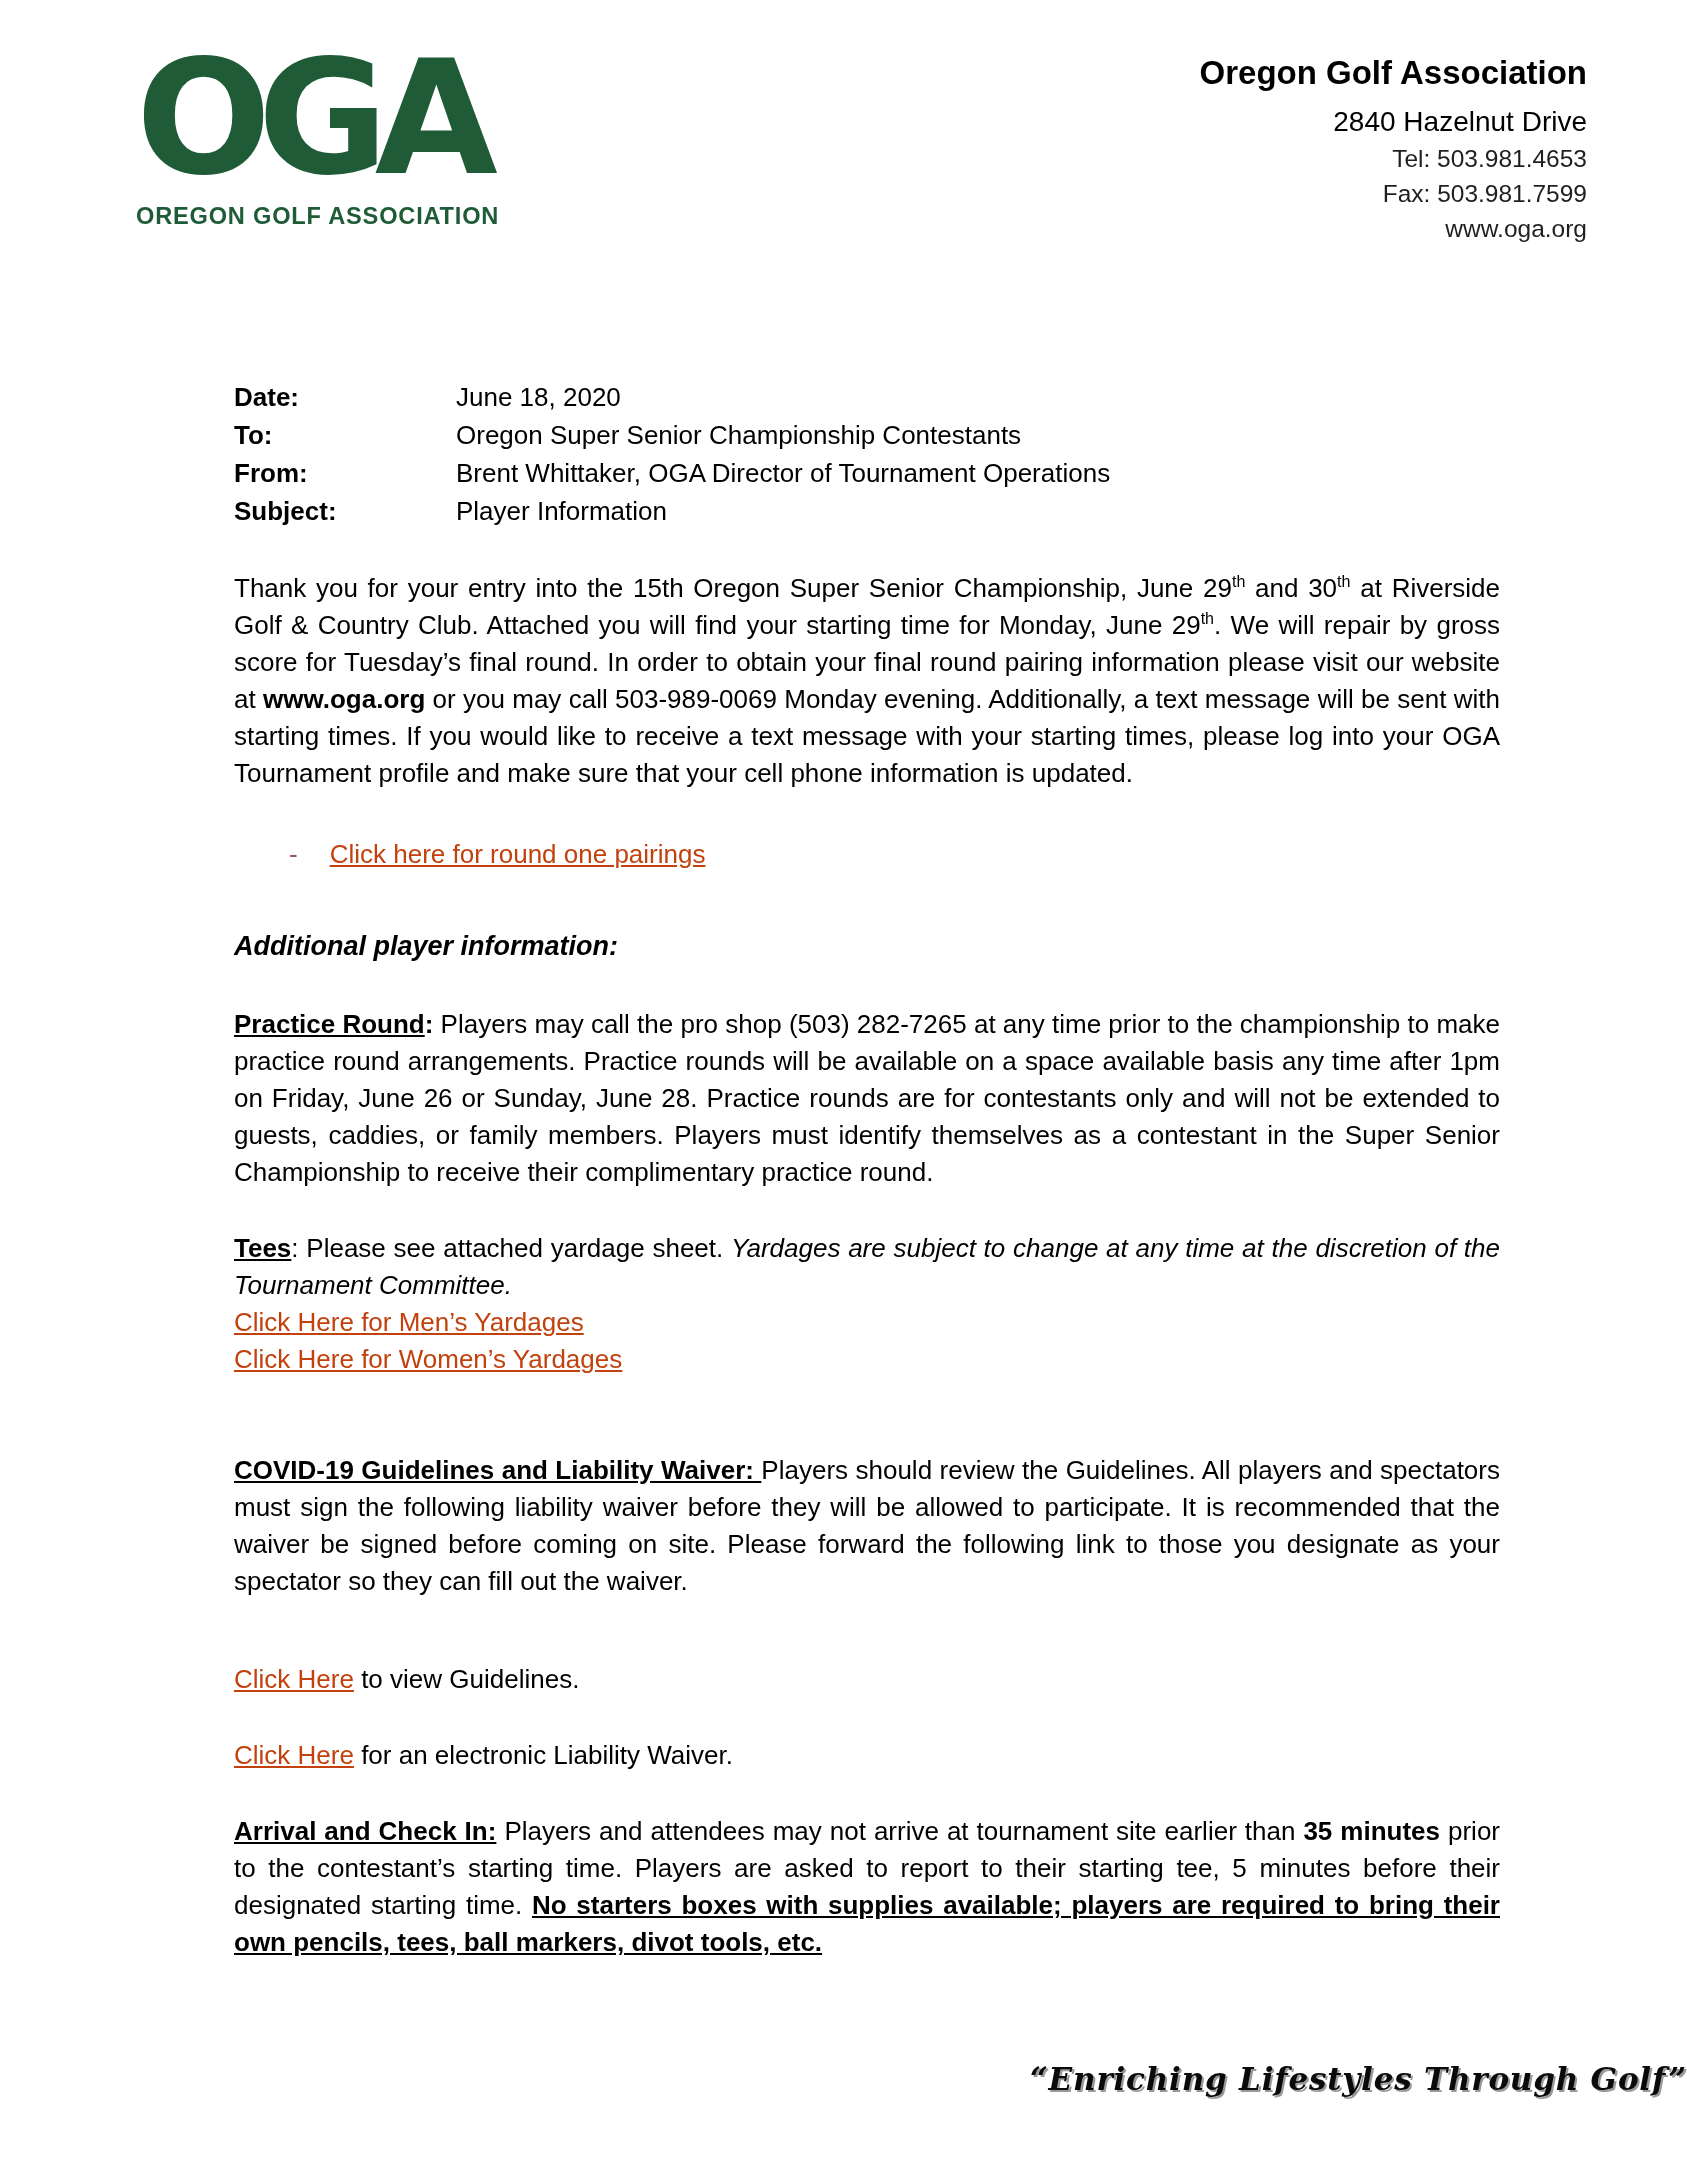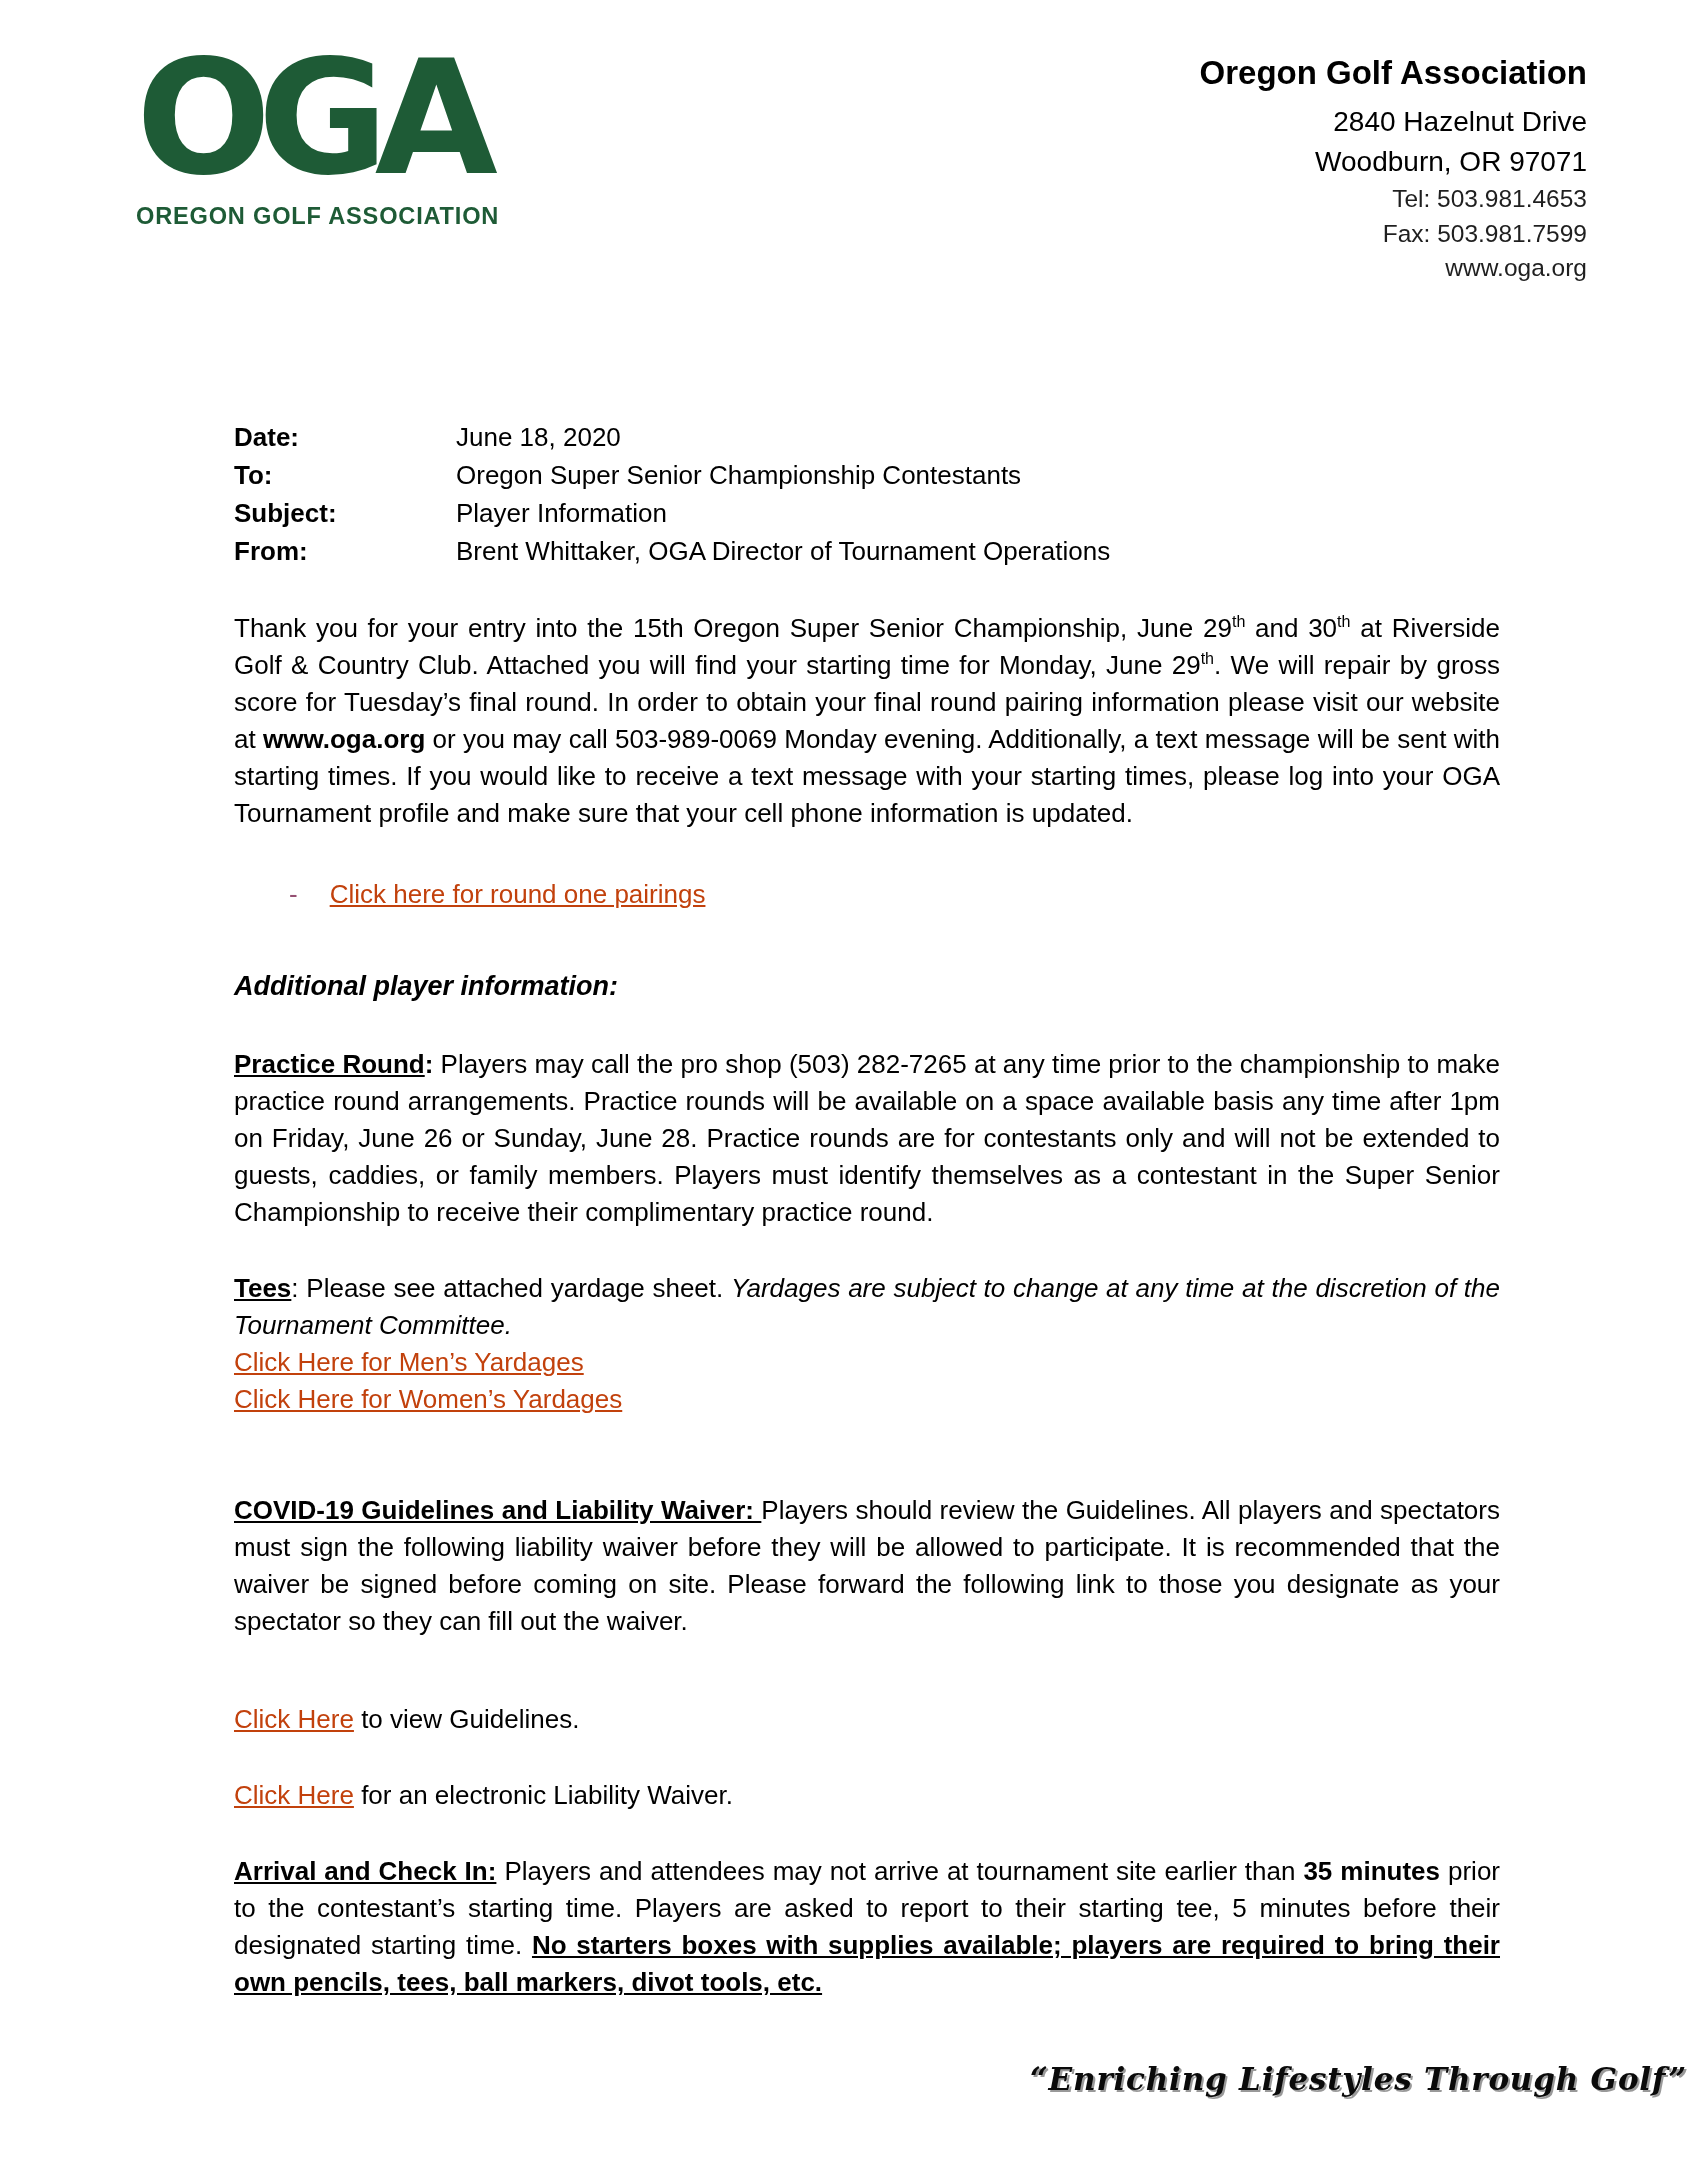--- a/index.html
+++ b/index.html
@@ -52,43 +52,42 @@
 <div class="page">
 
   <div class="header">
     <div class="logo">
       <div class="logo-text">OGA</div>
       <div class="logo-caption">OREGON GOLF ASSOCIATION</div>
     </div>
     <div class="org-block">
       <div class="org-name">Oregon Golf Association</div>
       <div class="org-addr">2840 Hazelnut Drive</div>
-      <div class="org-addr">Woodburn, OR 97071</div>
       <div class="org-contact">Tel: 503.981.4653</div>
       <div class="org-contact">Fax: 503.981.7599</div>
       <div class="org-contact">www.oga.org</div>
     </div>
   </div>
 
   <div class="memo">
     <div class="memo-row">
       <div class="memo-label">Date:</div>
       <div class="memo-value">June 18, 2020</div>
     </div>
     <div class="memo-row">
       <div class="memo-label">To:</div>
       <div class="memo-value">Oregon Super Senior Championship Contestants</div>
     </div>
     <div class="memo-row">
+      <div class="memo-label">From:</div>
+      <div class="memo-value">Brent Whittaker, OGA Director of Tournament Operations</div>
+    </div>
+    <div class="memo-row">
       <div class="memo-label">Subject:</div>
       <div class="memo-value">Player Information</div>
-    </div>
-    <div class="memo-row">
-      <div class="memo-label">From:</div>
-      <div class="memo-value">Brent Whittaker, OGA Director of Tournament Operations</div>
     </div>
   </div>
 
   <div class="para"><span>Thank you for your entry into the 15th Oregon Super Senior Championship, June 29</span><span class="sup">th</span><span> and 30</span><span class="sup">th</span><span> at Riverside Golf &amp; Country Club.  Attached you will find your starting time for Monday, June 29</span><span class="sup">th</span><span>. We will repair by gross score for Tuesday’s final round. In order to obtain your final round pairing information please visit our website at </span><span class="b">www.oga.org</span><span> or you may call 503-989-0069 Monday evening. Additionally, a text message will be sent with starting times. If you would like to receive a text message with your starting times, please log into your OGA Tournament profile and make sure that your cell phone information is updated.</span></div>
 
   <div class="pairings-line">
     <span class="dash">-</span><a class="link">Click here for round one pairings</a>
   </div>
 
   <div class="section-heading">Additional player information:</div>

